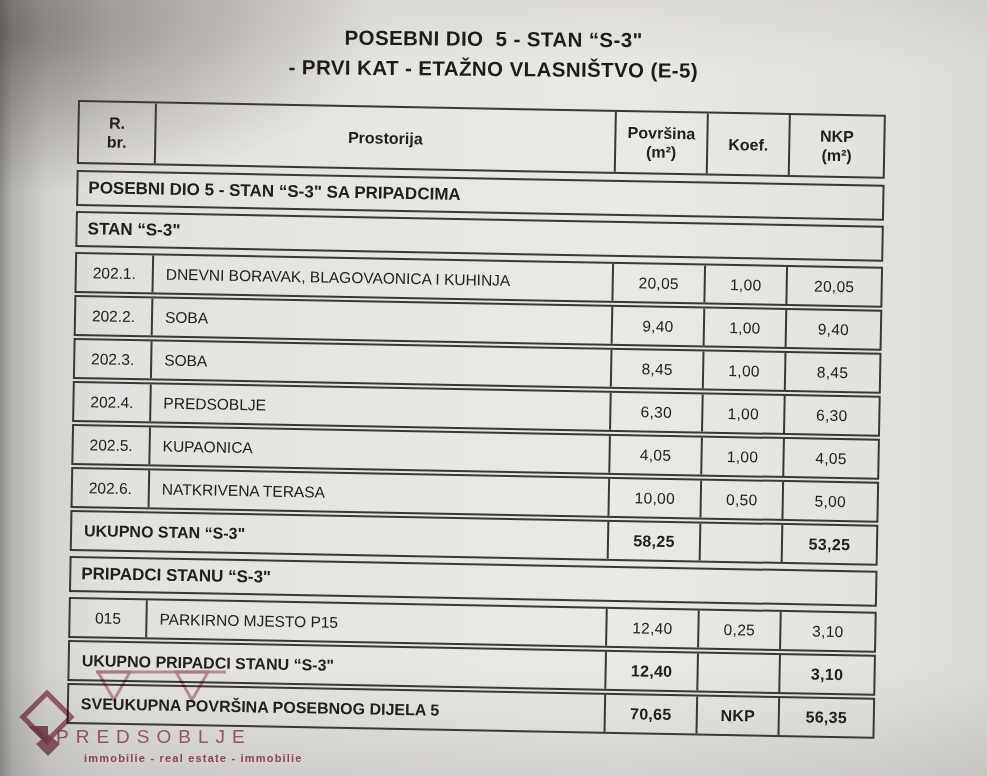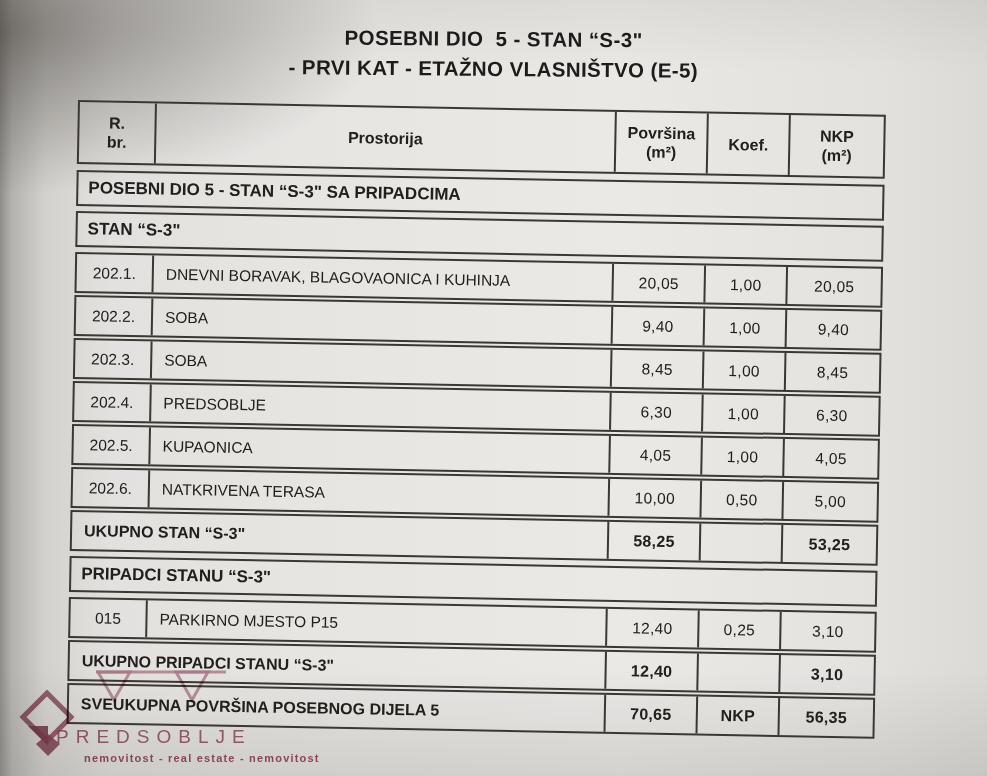--- a/index.html
+++ b/index.html
@@ -203,14 +203,14 @@
     <polygon points="18,58 30,70 42,58 30,48" fill="rgba(130,45,70,0.85)"></polygon>
   </svg>
   <svg class="wm-scales" width="130" height="34" viewBox="0 0 130 34">
     <g fill="none" stroke="rgba(150,70,95,0.8)" stroke-width="3">
       <polygon points="18,30 2,2 34,2"></polygon>
       <polygon points="96,30 80,2 112,2"></polygon>
       <line x1="0" y1="2" x2="130" y2="2"></line>
     </g>
   </svg>
   <div class="wm-sub">PREDSOBLJE</div>
-  <div class="wm-tagline">nemovitost - real estate - nemovitost</div>
+  <div class="wm-tagline">immobilie - real estate - immobilie</div>
 </div>
 
 </body></html>

